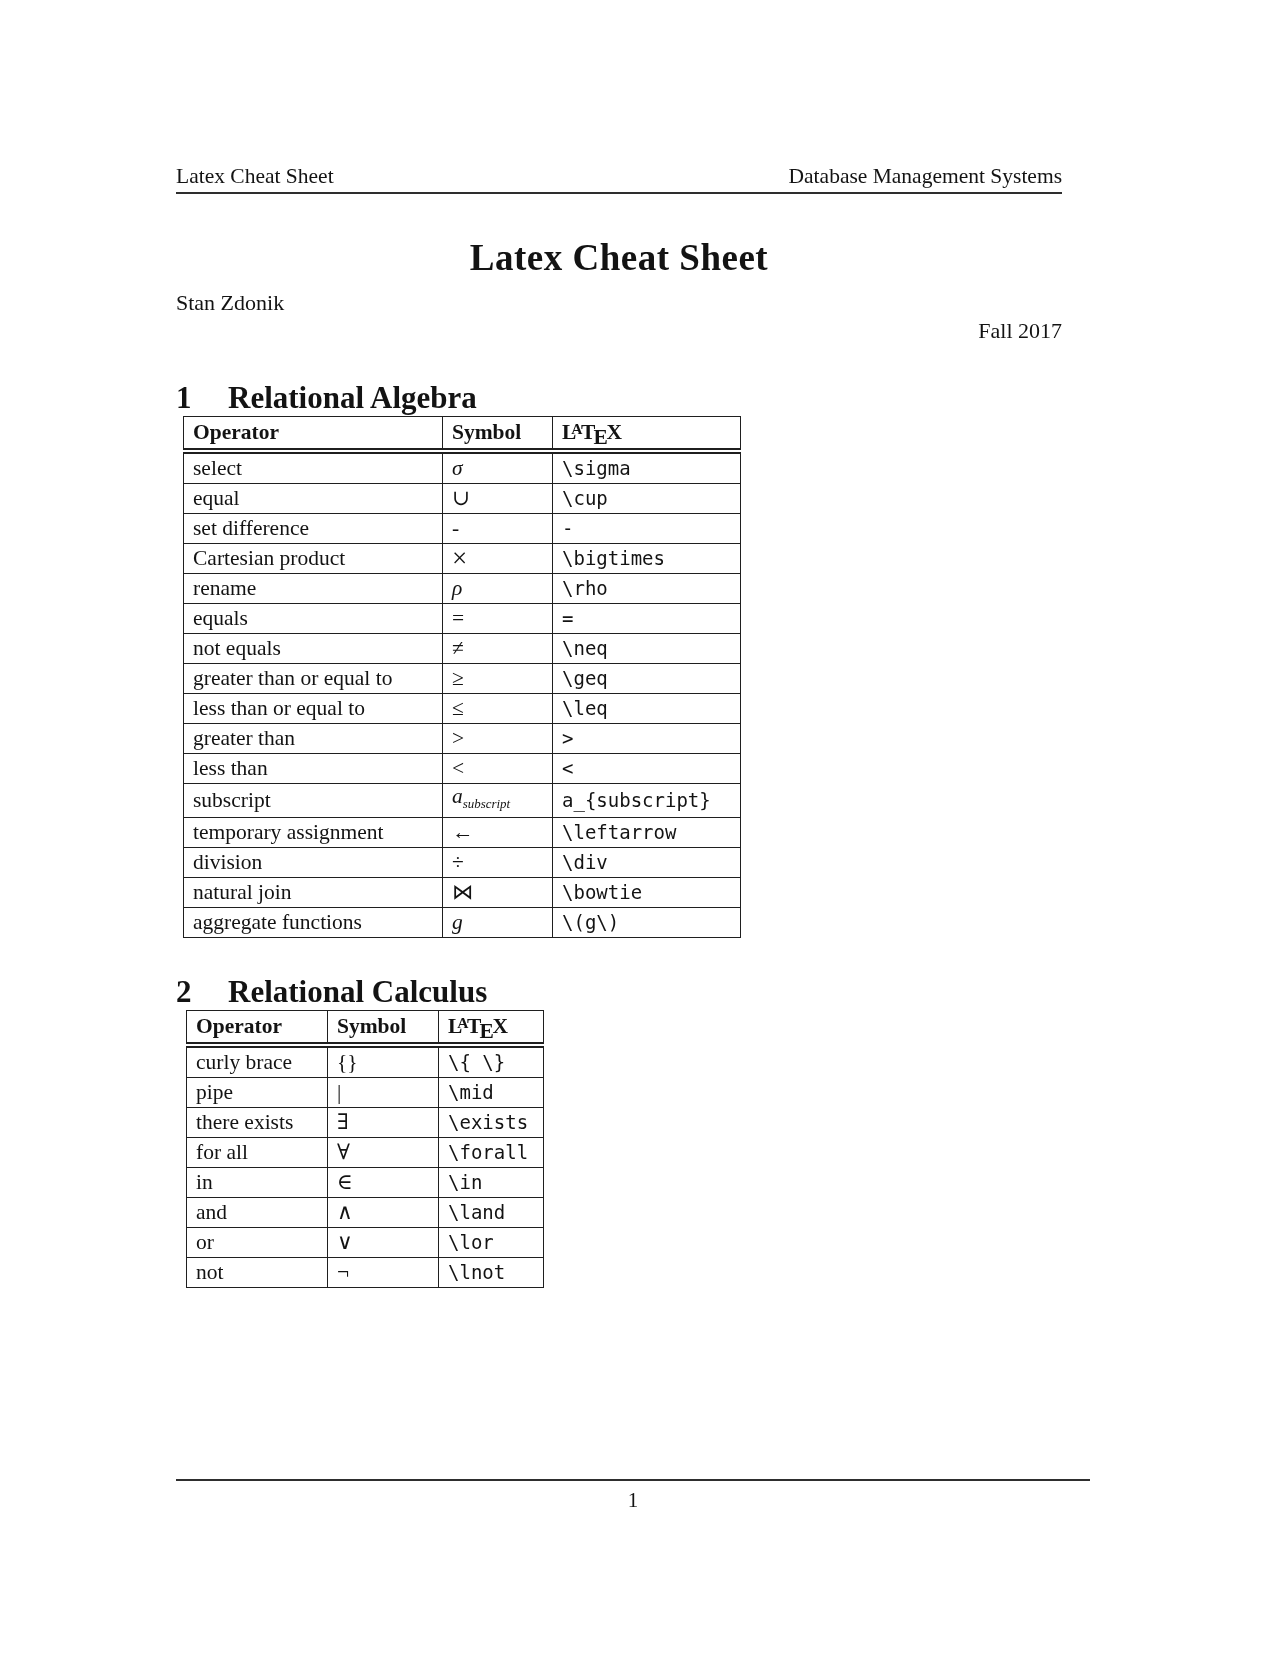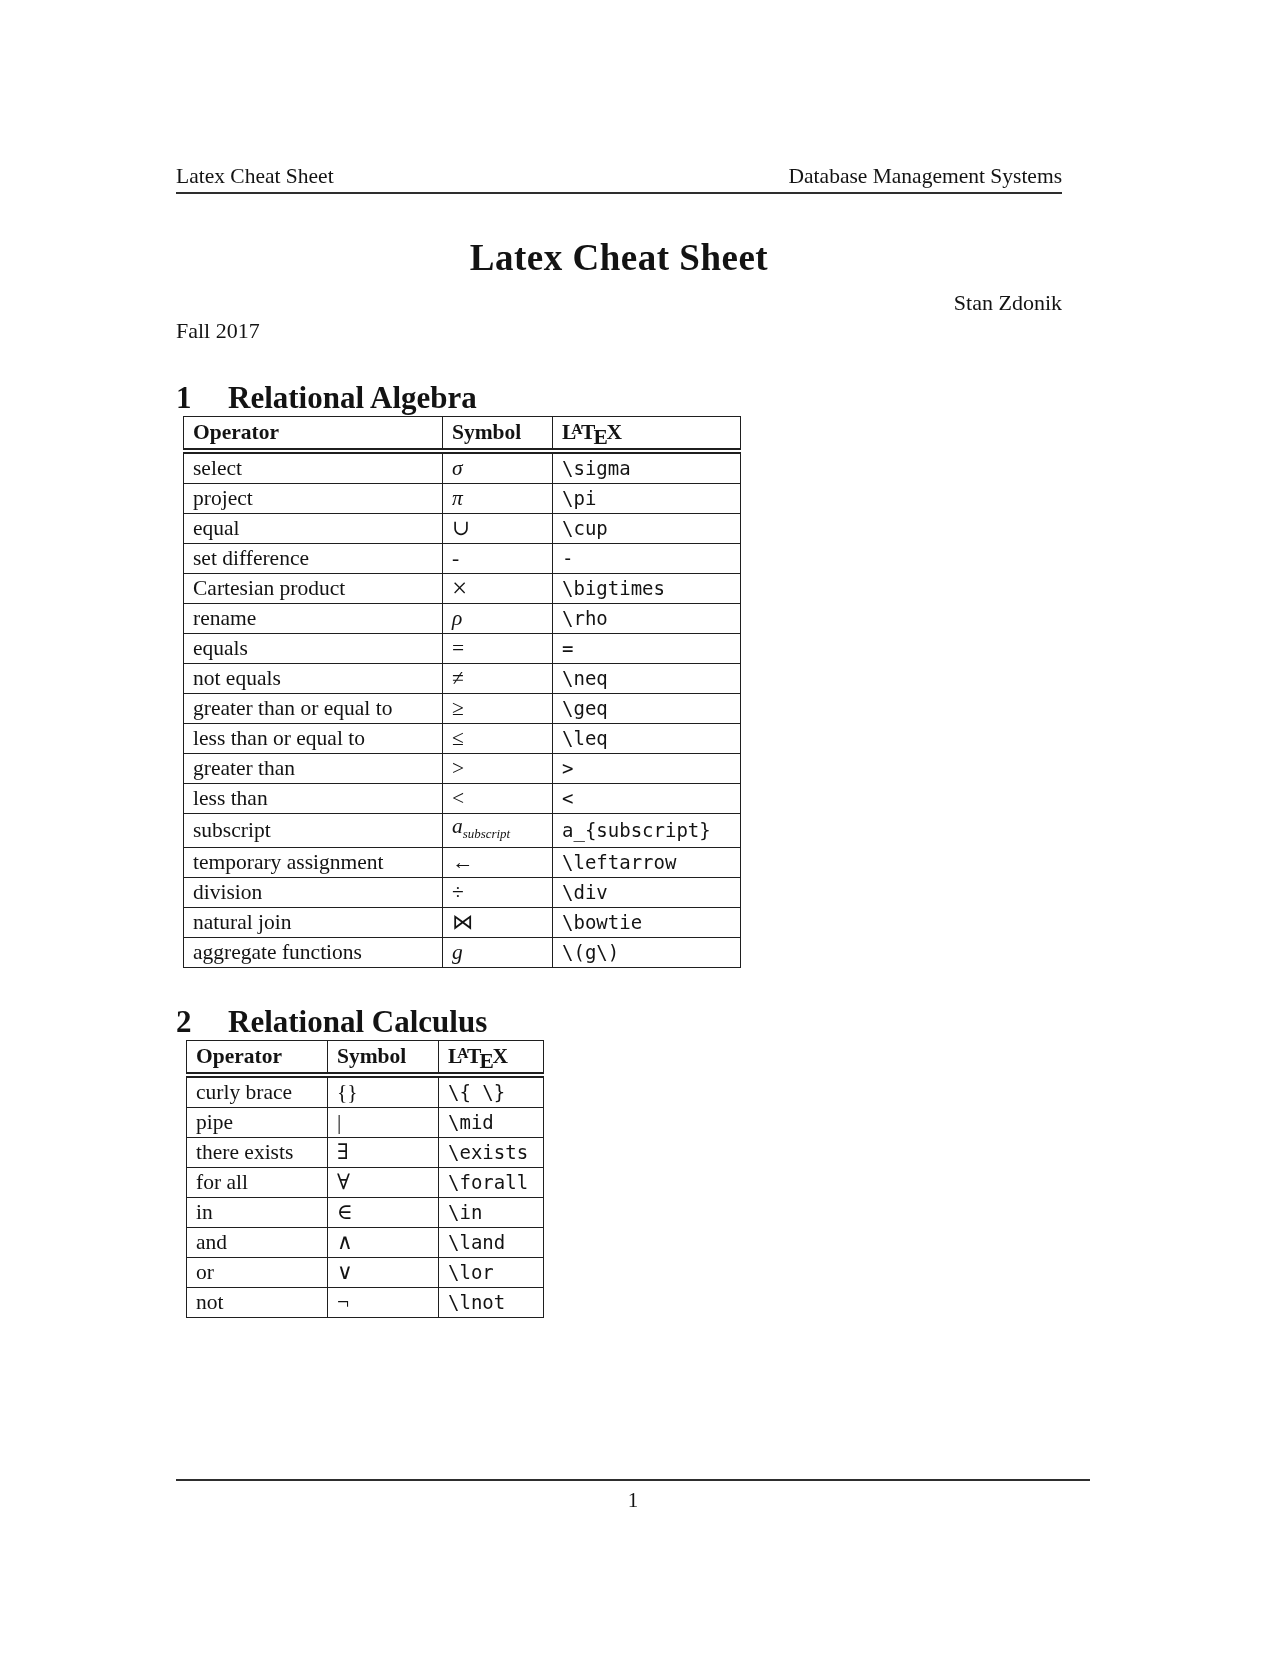--- a/index.html
+++ b/index.html
@@ -19,22 +19,22 @@
     font-size:21.5px;line-height:25px;
     border-bottom:2px solid #2e2e2e;
     padding-bottom:3px;
   }
 
   
   .doc-title{
     text-align:center;font-size:37px;font-weight:bold;
     margin-top:44px;line-height:40px;letter-spacing:0.5px;
   }
-  .doc-author{text-align:right;font-size:22px;line-height:26px;margin-top:12px;}
-  .doc-date{text-align:left;font-size:22px;line-height:26px;margin-top:2px;}
+  .doc-author{text-align:left;font-size:22px;line-height:26px;margin-top:12px;}
+  .doc-date{text-align:right;font-size:22px;line-height:26px;margin-top:2px;}
 
   
   .sec{display:flex;font-size:31px;font-weight:bold;line-height:36px;margin:36px 0 0 0;}
   .sec .sec-num{width:52px;flex:0 0 auto;}
 
   
   table.optable{
     border-collapse:collapse;table-layout:fixed;
   }
   table.t1{margin-left:7px;width:557px;}
@@ -109,25 +109,20 @@
           <th class="latex-logo"><span>L</span><span class="lA">A</span><span>T</span><span class="lE">E</span><span>X</span></th>
         </tr>
       </thead>
       <tbody>
           <tr>
     <td class="op">select</td>
     <td class="sym ital">σ</td>
     <td class="ltx">\sigma</td>
   </tr>
           <tr>
-    <td class="op">project</td>
-    <td class="sym ital">π</td>
-    <td class="ltx">\pi</td>
-  </tr>
-          <tr>
     <td class="op">equal</td>
     <td class="sym">∪</td>
     <td class="ltx">\cup</td>
   </tr>
           <tr>
     <td class="op">set difference</td>
     <td class="sym">-</td>
     <td class="ltx">-</td>
   </tr>
           <tr>

